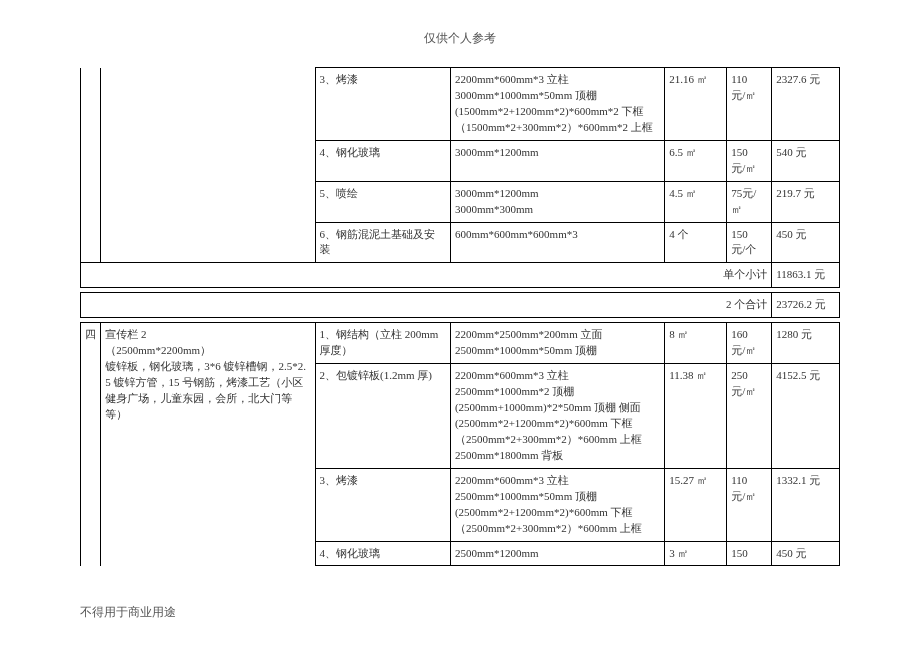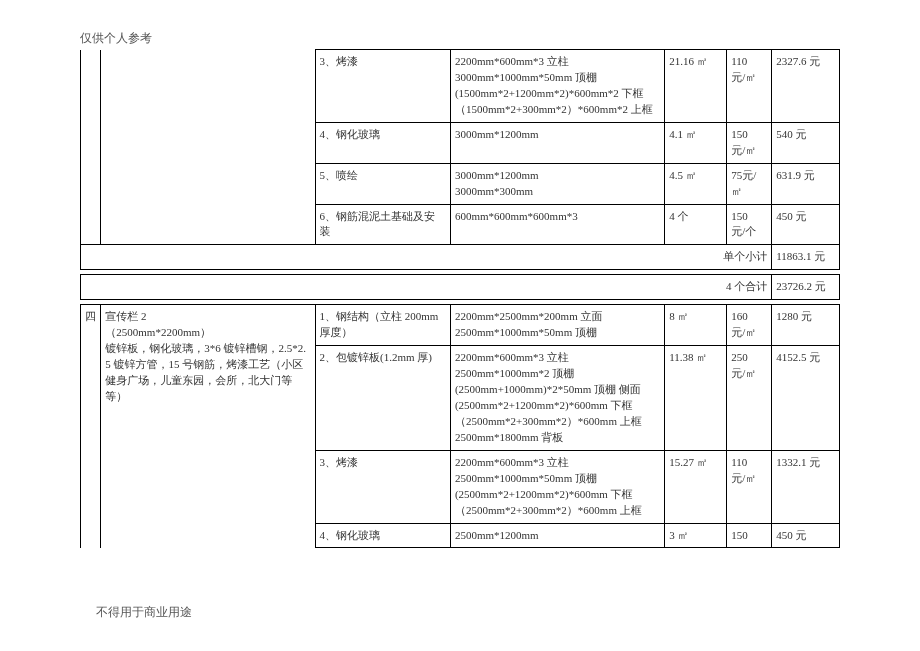--- a/index.html
+++ b/index.html
@@ -13,29 +13,29 @@
   .page {
     width: 920px;
     height: 651px;
     position: relative;
     box-sizing: border-box;
     padding: 30px 80px 0 80px;
   }
   .header-note {
     font-size: 12px;
     color: #555;
-    margin-bottom: 2px;
+    margin-bottom: 20px;
+    text-align: center;
   }
   .footer-note {
     position: absolute;
     left: 80px;
     bottom: 30px;
     font-size: 12px;
     color: #555;
-    margin-left: 16px;
   }
   table {
     border-collapse: collapse;
     width: 100%;
     table-layout: fixed;
   }
   td {
     border: 1px solid #000;
     padding: 4px 4px;
     vertical-align: top;
@@ -83,48 +83,48 @@
       <td rowspan="4" class="noborder-top"></td>
       <td>3、烤漆</td>
       <td>2200mm*600mm*3 立柱<br>3000mm*1000mm*50mm 顶棚<br>(1500mm*2+1200mm*2)*600mm*2 下框<br>（1500mm*2+300mm*2）*600mm*2 上框</td>
       <td>21.16 ㎡</td>
       <td>110<br>元/㎡</td>
       <td>2327.6 元</td>
     </tr>
     <tr>
       <td>4、钢化玻璃</td>
       <td>3000mm*1200mm</td>
-      <td>4.1 ㎡</td>
+      <td>6.5 ㎡</td>
       <td>150<br>元/㎡</td>
       <td>540 元</td>
     </tr>
     <tr>
       <td>5、喷绘</td>
       <td>3000mm*1200mm<br>3000mm*300mm</td>
       <td>4.5 ㎡</td>
       <td>75元/<br>㎡</td>
-      <td>631.9 元</td>
+      <td>219.7 元</td>
     </tr>
     <tr>
       <td>6、钢筋混泥土基础及安装</td>
       <td>600mm*600mm*600mm*3</td>
       <td>4 个</td>
       <td>150<br>元/个</td>
       <td>450 元</td>
     </tr>
 
     <tr>
       <td colspan="6" class="right">单个小计</td>
       <td>11863.1 元</td>
     </tr>
     <tr class="sep-row">
           <td colspan="7"></td>
         </tr>
     <tr>
-      <td colspan="6" class="right">4 个合计</td>
+      <td colspan="6" class="right">2 个合计</td>
       <td>23726.2 元</td>
     </tr>
     <tr class="sep-row">
           <td colspan="7"></td>
         </tr>
 
     <tr>
       <td rowspan="4" class="noborder-bottom">四</td>
       <td rowspan="4" class="noborder-bottom">宣传栏 2<br>（2500mm*2200mm）<br>镀锌板，钢化玻璃，3*6 镀锌槽钢，2.5*2.5 镀锌方管，15 号钢筋，烤漆工艺（小区健身广场，儿童东园，会所，北大门等等）</td>
       <td>1、钢结构（立柱 200mm 厚度）</td>

